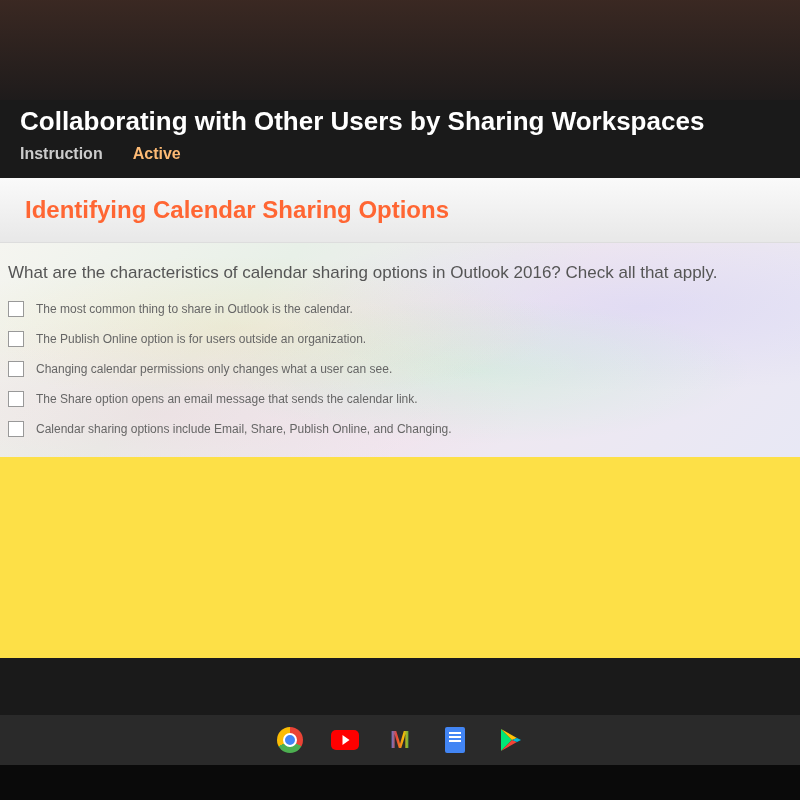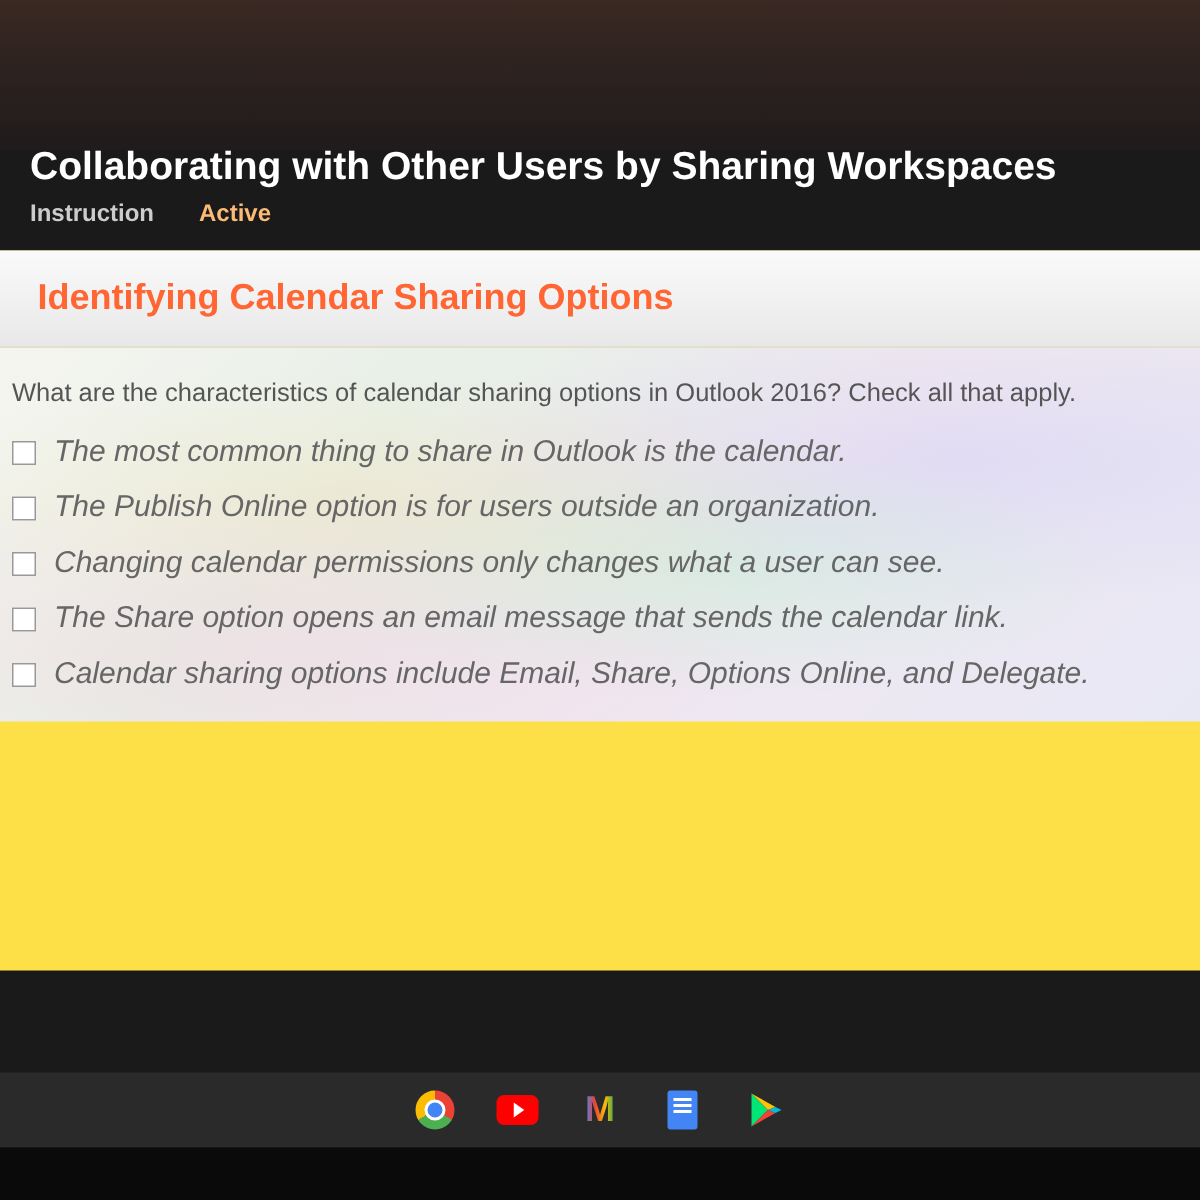--- a/index.html
+++ b/index.html
@@ -21,20 +21,21 @@
       left: 0;
       width: 100%;
       height: 100px;
       background: linear-gradient(180deg, rgba(80,50,40,0.6) 0%, rgba(40,30,30,0.3) 100%);
       z-index: 0;
     }
     .header {
       position: relative;
       padding: 95px 20px 15px 20px;
       z-index: 1;
+      margin-top: 11px;
     }
     .main-title {
       color: #ffffff;
       font-size: 26px;
       font-weight: bold;
       margin-bottom: 8px;
     }
     .tabs {
       display: flex;
       gap: 30px;
@@ -104,22 +105,21 @@
     .checkbox {
       width: 16px;
       height: 16px;
       border: 1px solid #999;
       background: #fff;
       flex-shrink: 0;
       cursor: pointer;
     }
     .option-label {
       color: #666;
-      font-size: 20px;
-      font-style: italic;
+      font-size: 12px;
     }
     .taskbar {
       position: absolute;
       bottom: 35px;
       left: 0;
       right: 0;
       height: 50px;
       background: #2a2a2a;
       display: flex;
       justify-content: center;
@@ -238,21 +238,21 @@
       <div class="option">
         <div class="checkbox"></div>
         <span class="option-label">Changing calendar permissions only changes what a user can see.</span>
       </div>
       <div class="option">
         <div class="checkbox"></div>
         <span class="option-label">The Share option opens an email message that sends the calendar link.</span>
       </div>
       <div class="option">
         <div class="checkbox"></div>
-        <span class="option-label">Calendar sharing options include Email, Share, Options Online, and Delegate.</span>
+        <span class="option-label">Calendar sharing options include Email, Share, Publish Online, and Changing.</span>
       </div>
     </div>
   </div>
 </div>
 
 <div class="taskbar">
   <div class="taskbar-icon">
     <div class="chrome-icon"></div>
   </div>
   <div class="taskbar-icon">

